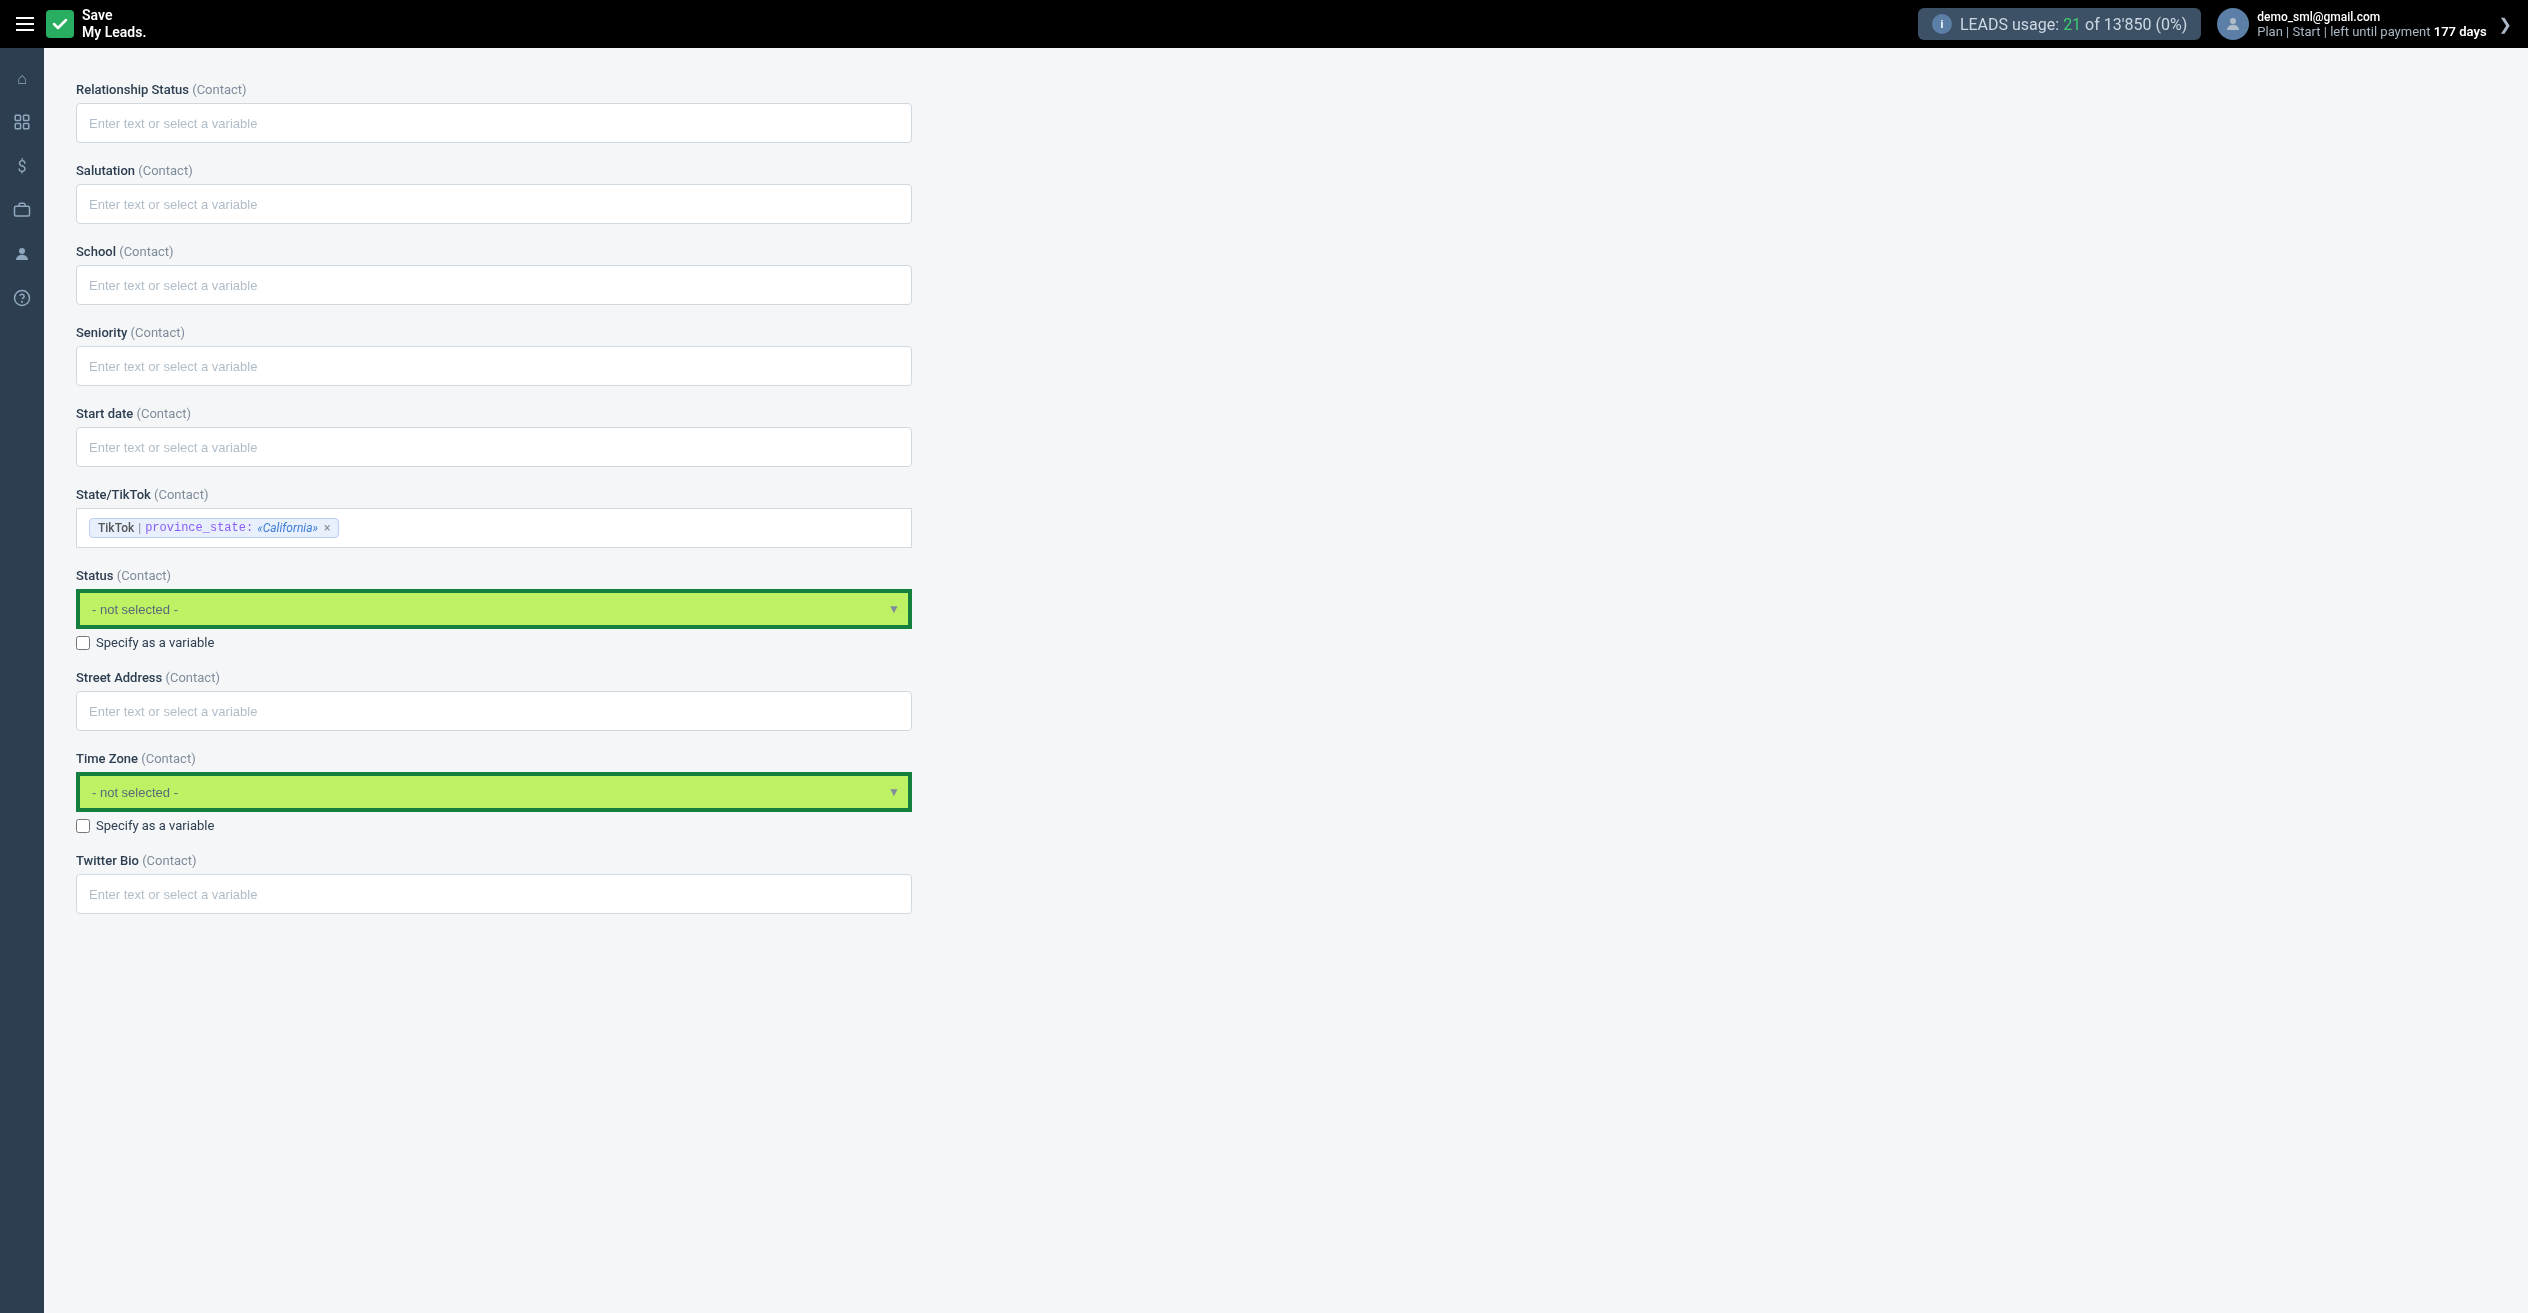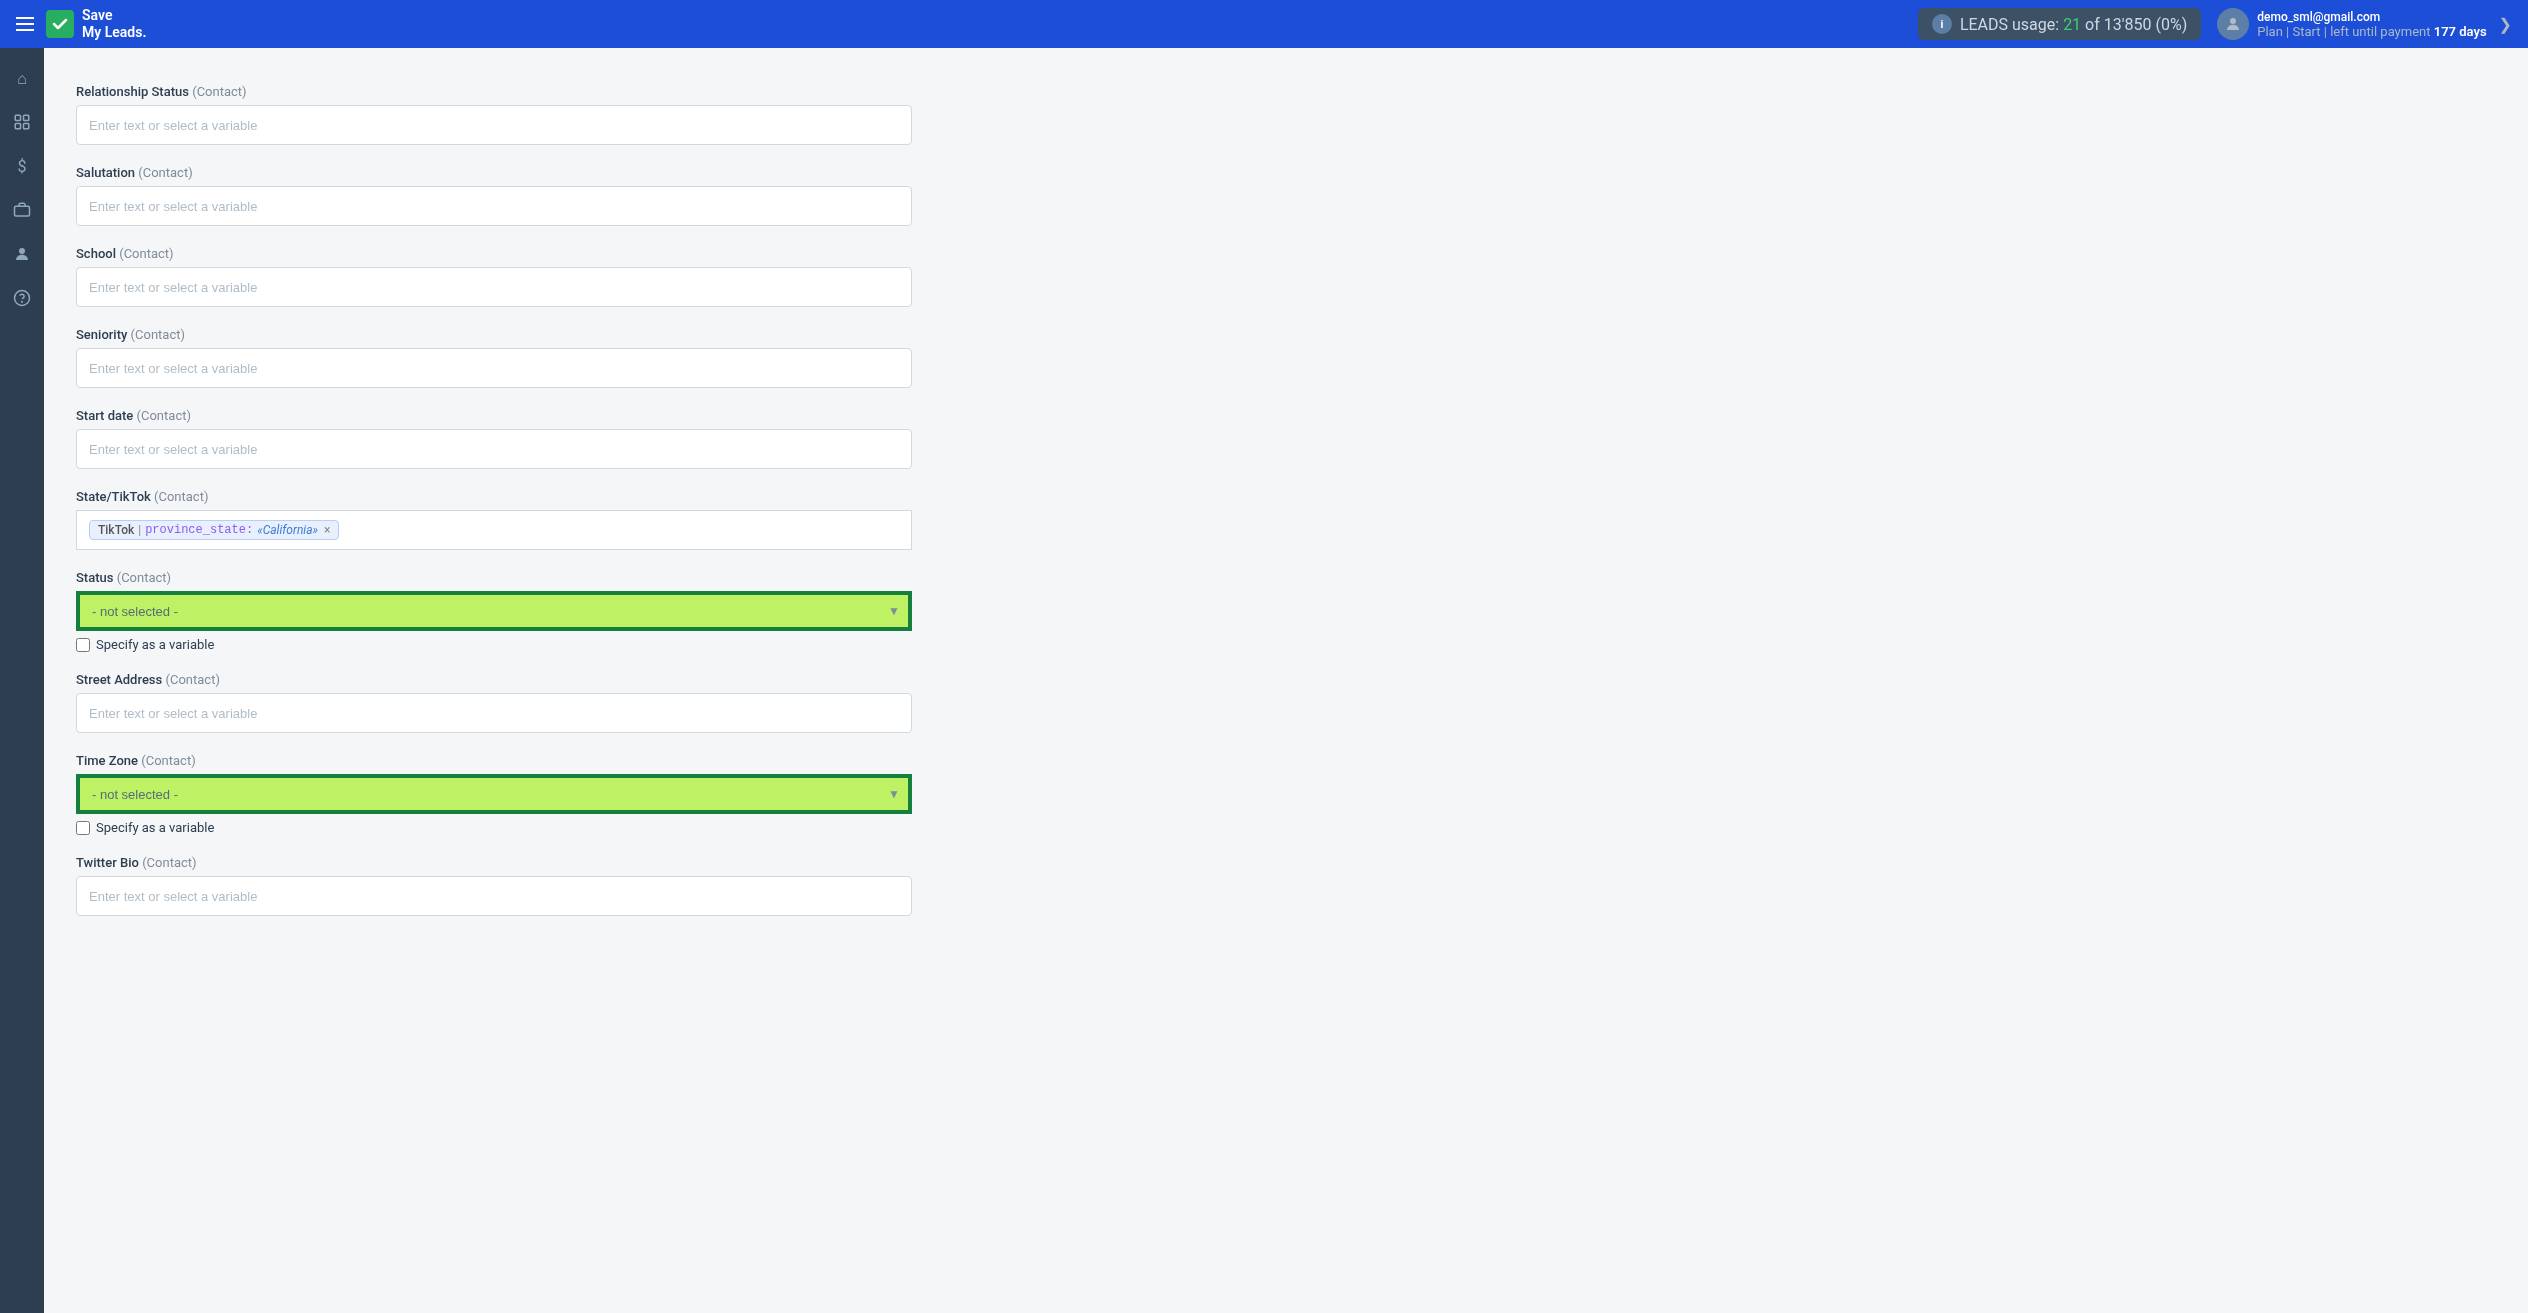--- a/index.html
+++ b/index.html
@@ -1,20 +1,20 @@
 <!DOCTYPE html>
 <html><head>
   <meta charset="utf-8">
   <style>
     * { box-sizing: border-box; margin: 0; padding: 0; }
     body { font-family: -apple-system, BlinkMacSystemFont, 'Segoe UI', Roboto, sans-serif; background: #f0f2f5; display: flex; flex-direction: column; height: 100vh; overflow: hidden; }
 
     
     .header {
-      display: flex; align-items: center; background: #1d4ed8; color: white; height: 48px; padding: 0 16px; flex-shrink: 0; position: relative; z-index: 10;
+      display: flex; align-items: center; background: #000000; color: white; height: 48px; padding: 0 16px; flex-shrink: 0; position: relative; z-index: 10;
     }
     .header-menu-icon { margin-right: 12px; cursor: pointer; display: flex; flex-direction: column; gap: 4px; }
     .header-menu-icon span { display: block; width: 18px; height: 2px; background: white; }
     .header-logo { display: flex; align-items: center; gap: 8px; }
     .header-logo-icon { width: 28px; height: 28px; background: #27ae60; border-radius: 4px; display: flex; align-items: center; justify-content: center; }
     .header-logo-icon svg { width: 16px; height: 16px; fill: white; }
     .header-logo-text { font-size: 14px; font-weight: 600; line-height: 1.2; }
     .header-spacer { flex: 1; }
     .header-leads-info { background: #3d5166; border-radius: 6px; padding: 6px 14px; display: flex; align-items: center; gap: 8px; margin-right: 16px; }
     .header-leads-info .info-icon { width: 20px; height: 20px; background: #5b7fa6; border-radius: 50%; display: flex; align-items: center; justify-content: center; font-size: 11px; font-weight: bold; color: white; }
@@ -30,21 +30,21 @@
 
     
     .app-body { display: flex; flex: 1; overflow: hidden; }
 
     
     .sidebar { width: 44px; background: #2c3e50; display: flex; flex-direction: column; align-items: center; padding: 12px 0; gap: 8px; flex-shrink: 0; }
     .sidebar-item { width: 36px; height: 36px; border-radius: 6px; display: flex; align-items: center; justify-content: center; cursor: pointer; color: #8fa8be; font-size: 16px; }
 
     
     .content-area { flex: 1; overflow-y: auto; background: #f5f6f8; }
-    .content-inner { max-width: 900px; padding: 24px 32px; margin-top: 12px; }
+    .content-inner { max-width: 900px; padding: 34px 32px; }
 
     
     .field-group { margin-bottom: 20px; }
     .field-label { font-size: 13px; font-weight: 500; color: #2c3e50; margin-bottom: 6px; display: block; }
     .field-label-sub { color: #7f8c9a; font-weight: 400; }
     .field-input { width: 100%; height: 40px; border: 1px solid #d1d9e0; border-radius: 4px; padding: 0 12px; font-size: 13px; color: #2c3e50; background: white; outline: none; }
     .field-input::placeholder { color: #b0bdc8; }
 
     
     .tag-input { width: 100%; min-height: 40px; border: 1px solid #d1d9e0; border-radius: 0; padding: 6px 12px; background: white; display: flex; align-items: center; flex-wrap: wrap; gap: 6px; }

